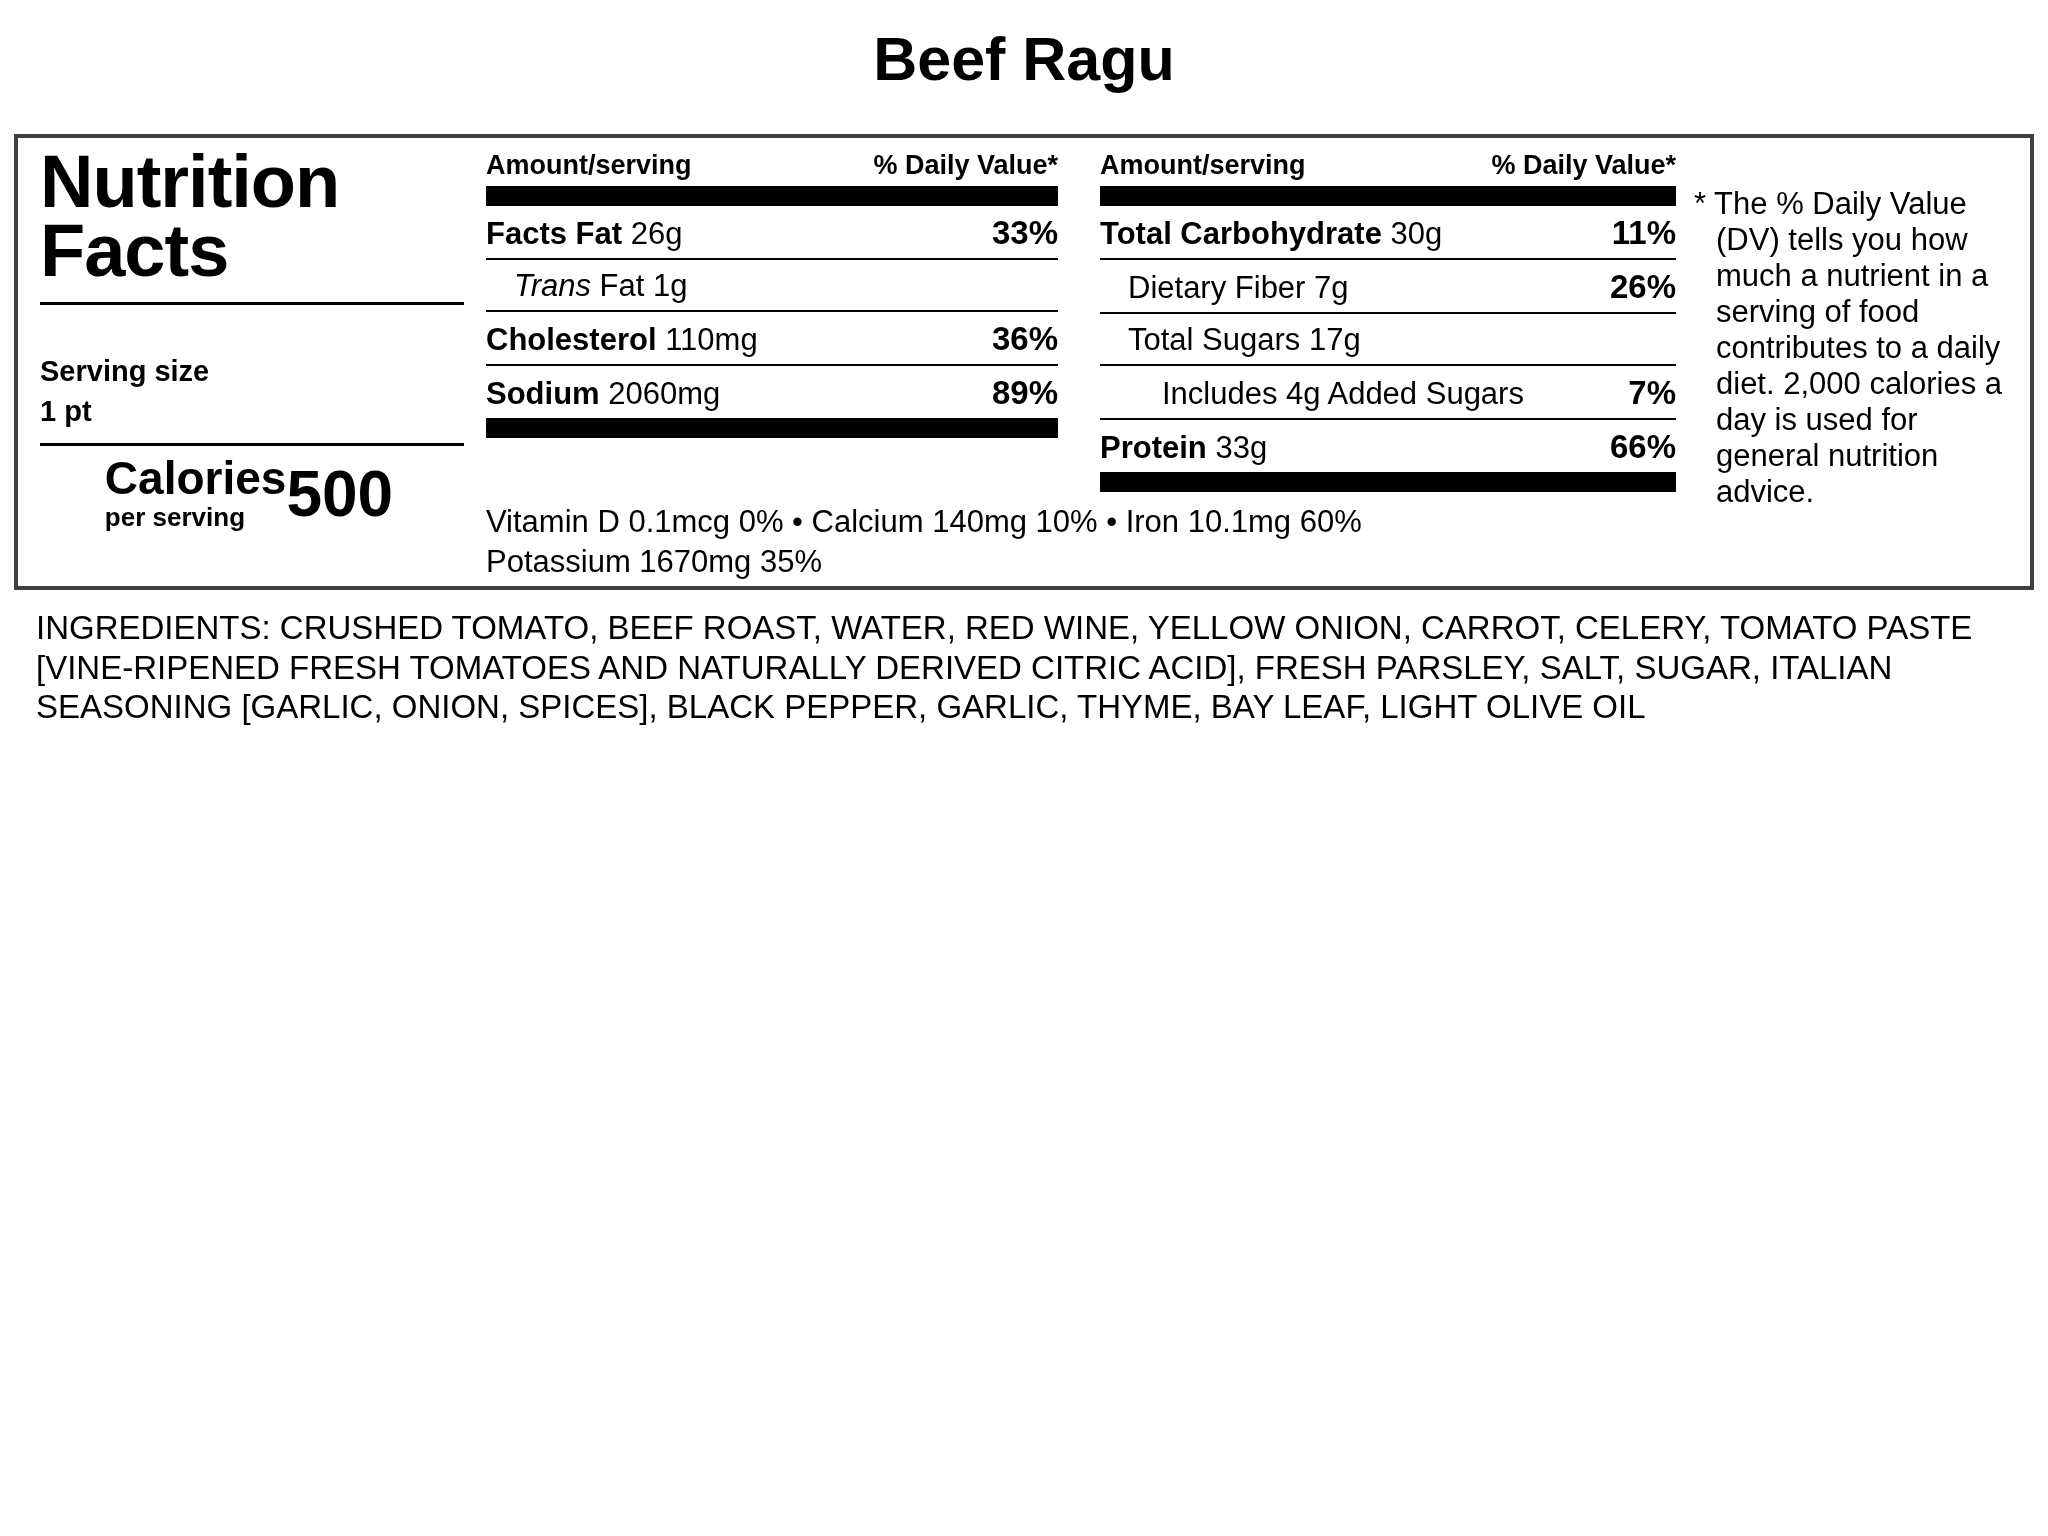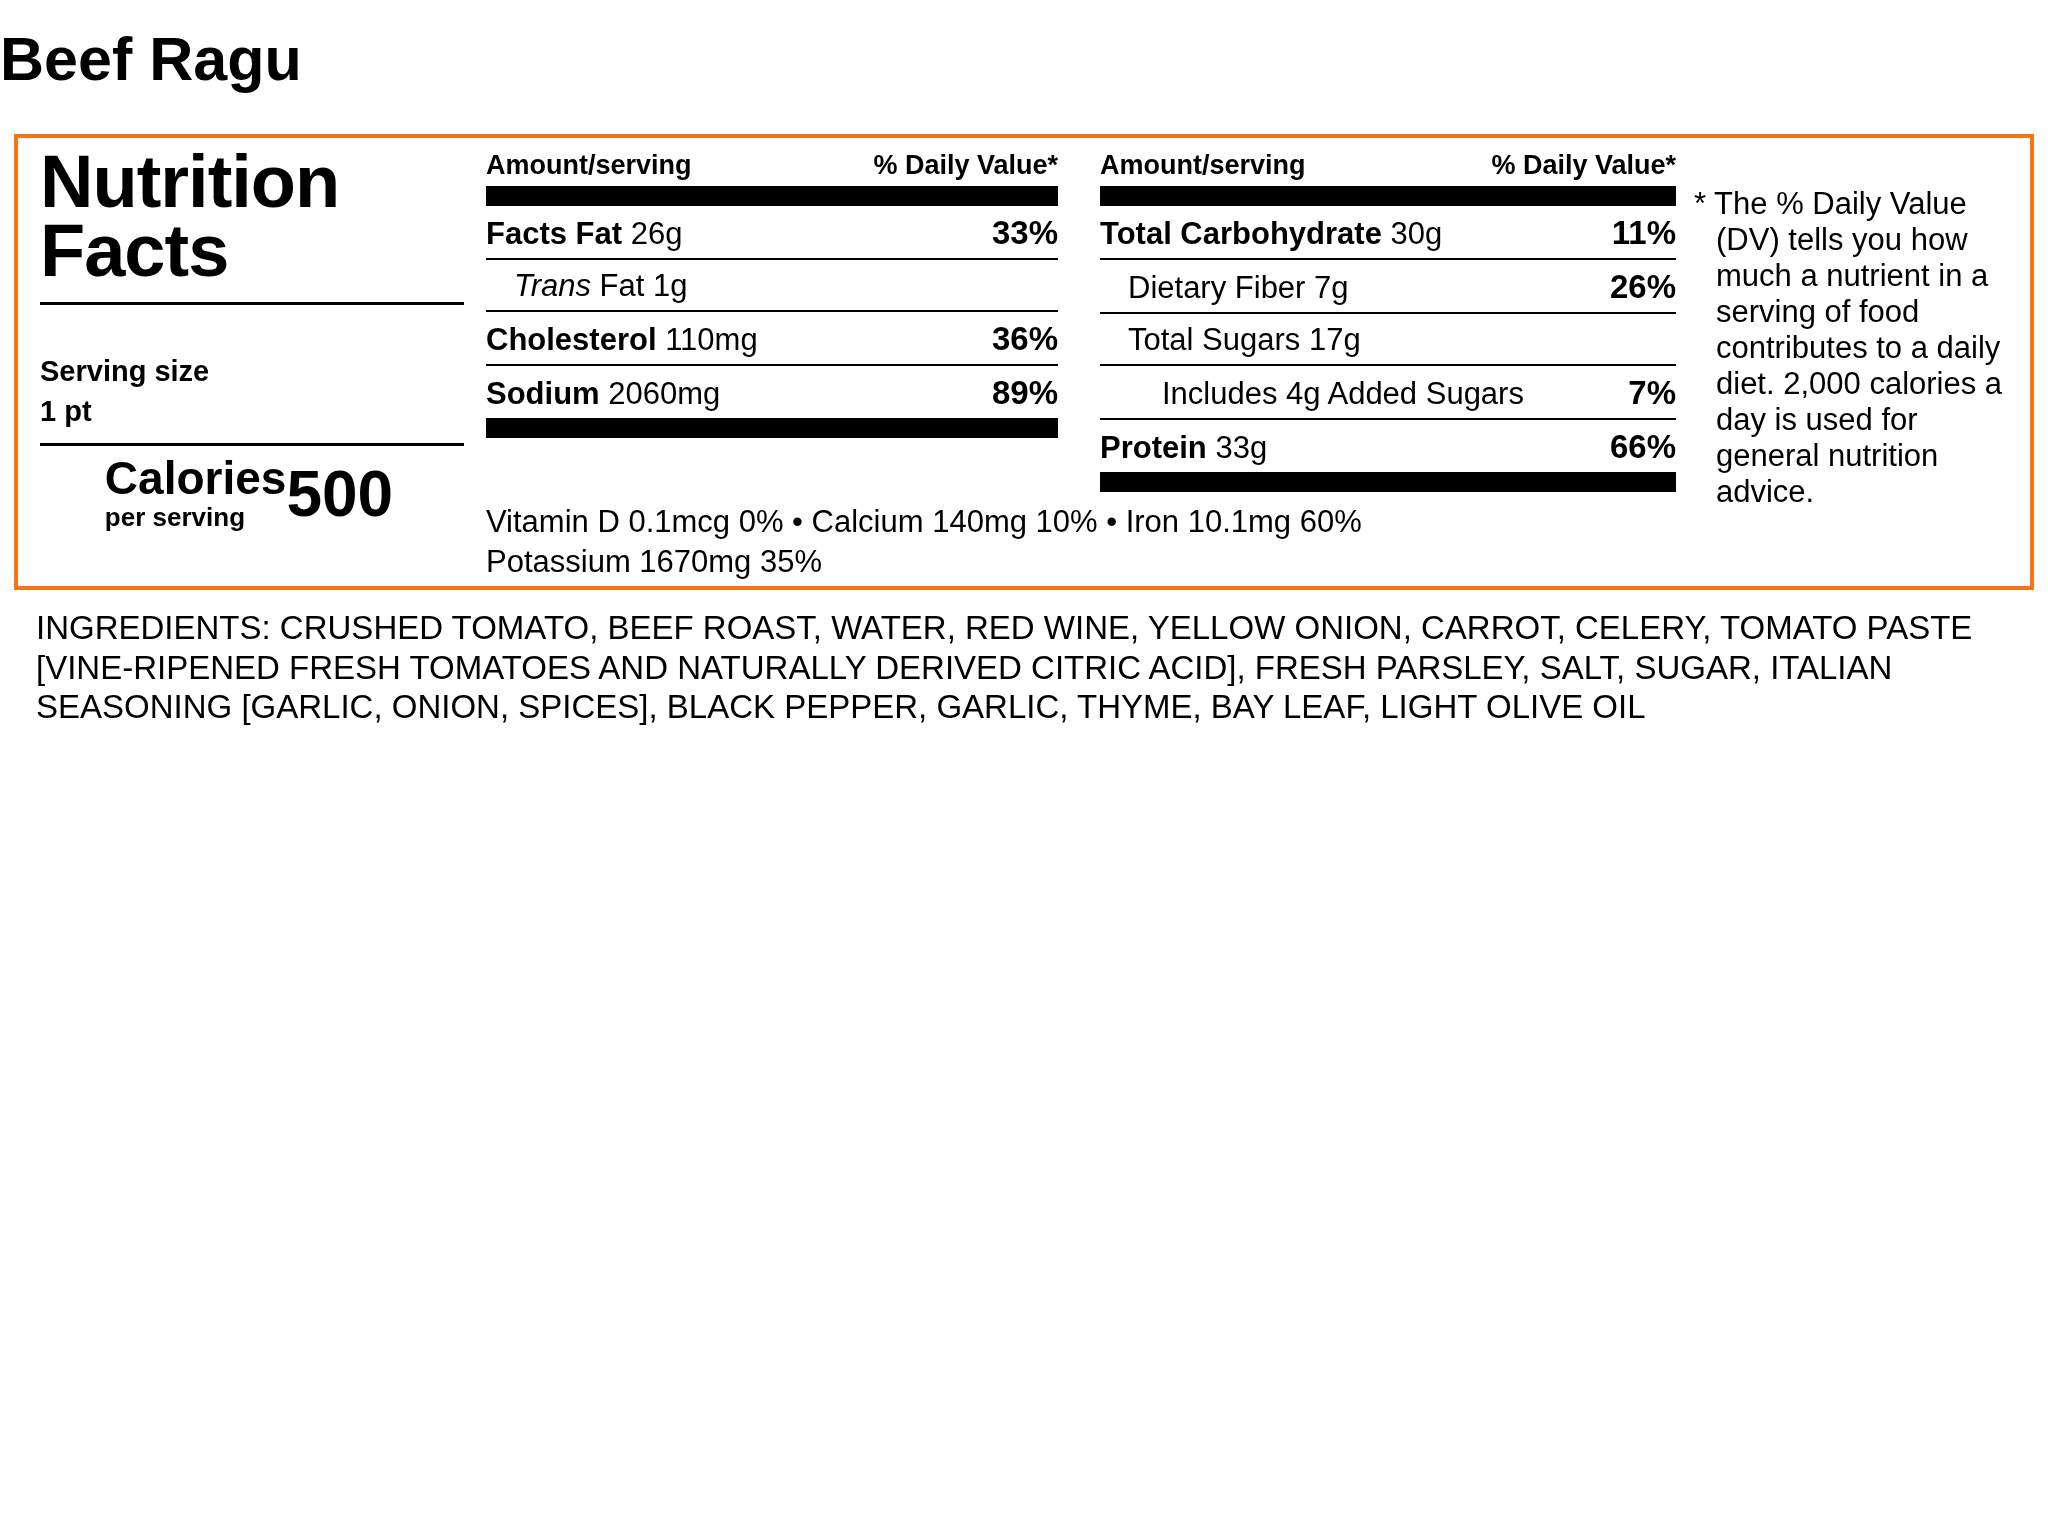--- a/index.html
+++ b/index.html
@@ -2,28 +2,28 @@
 <html><head>
 <meta charset="utf-8">
 <style>
   html,body{margin:0;padding:0;background:#ffffff;}
   body{
     width:2048px;height:1536px;overflow:hidden;
     color:#000;font-family:"Liberation Sans",sans-serif;
     -webkit-font-smoothing:antialiased;
   }
   .title{
-    margin:0;padding-top:24px;text-align:left;
+    margin:0;padding-top:24px;text-align:center;
     font-size:61px;font-weight:bold;line-height:1.15;
   }
   
   .panel{
     box-sizing:border-box;
     margin:40px 14px 0 14px;
-    border:4px solid #f97316;
+    border:4px solid #404040;
     height:456px;
     display:flex;
     padding:4px 30px 4px 22px;
   }
   .nf-left{width:424px;flex:none;display:flex;flex-direction:column;}
   .nf-heading{
     font-size:74px;font-weight:bold;line-height:0.93;
     letter-spacing:-1px;margin-top:6px;
   }
   .rule{border:none;border-top:3px solid #000;margin:16px 0 0 0;}

